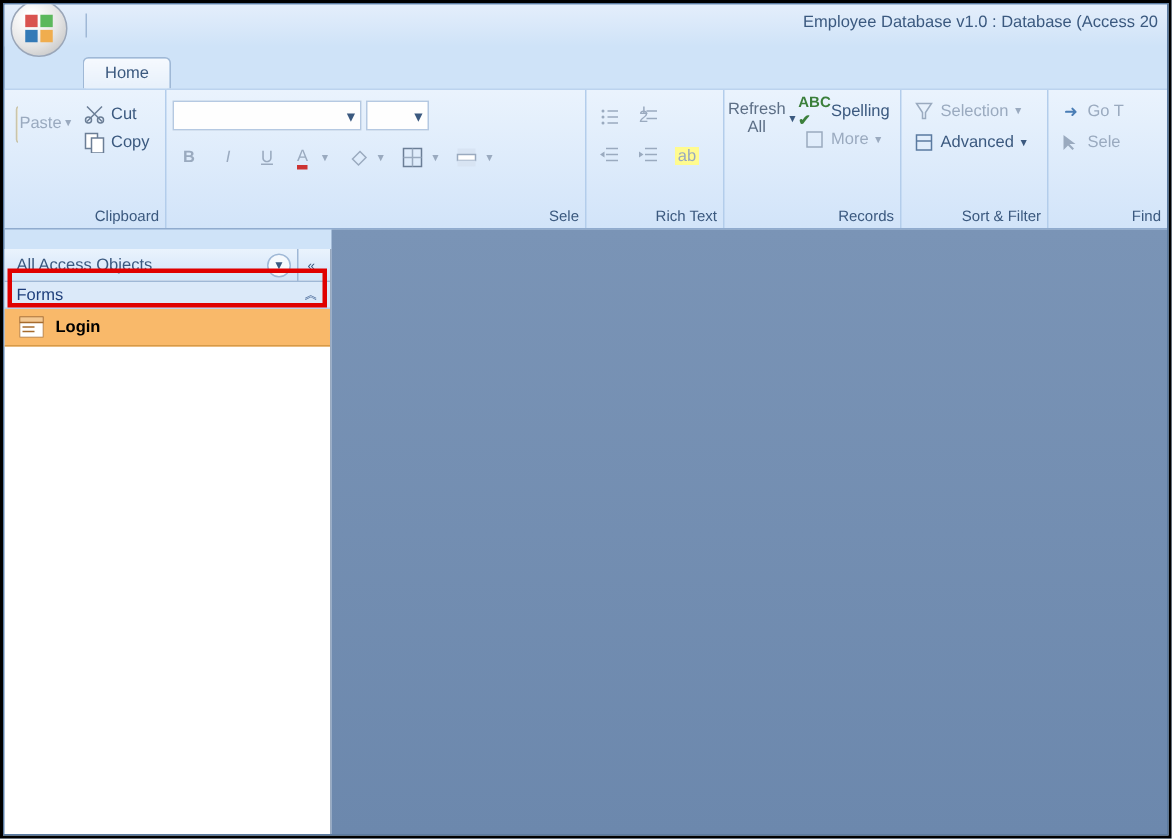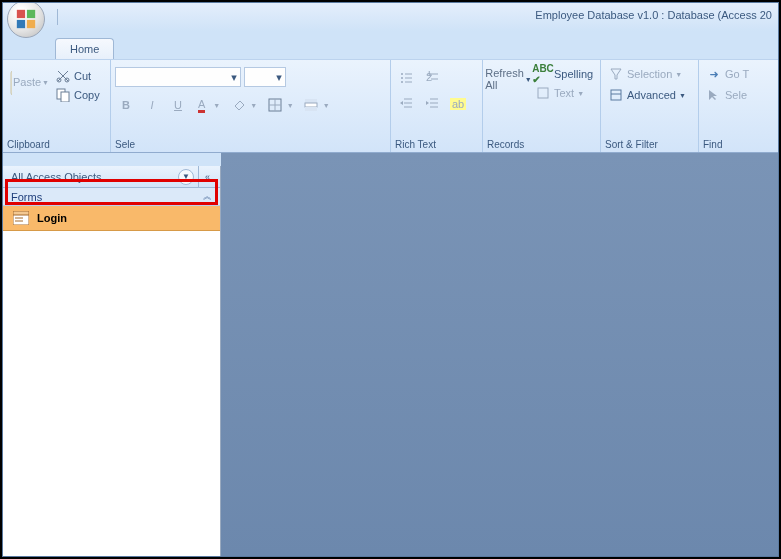--- a/index.html
+++ b/index.html
@@ -8,21 +8,21 @@
 .titlebar { height: 28px; background: linear-gradient(#e4eefb,#cfe3f8); display: flex; align-items: center; position: relative; }
 .office-btn { width: 38px; height: 38px; margin-left: 4px; margin-top: 4px; border-radius: 50%; background: radial-gradient(circle at 35% 30%, #fff 10%, #e4e4e4 55%, #b9b9b9 100%); border: 1px solid #9aa6b8; position: relative; z-index: 10; display: flex; align-items: center; justify-content: center; }
 .office-logo { width: 22px; height: 22px; }
 .qat { position: absolute; left: 54px; top: 6px; display: flex; gap: 6px; align-items: center; }
 .qat-sep { width: 1px; height: 16px; background: #9fb8d6; }
 .title-text { position: absolute; right: 6px; top: 6px; color: #3b597f; white-space: nowrap; }
 .tabstrip { height: 24px; margin-left: 52px; margin-top: 4px; display: flex; align-items: flex-end; }
 .tab { padding: 4px 14px 4px 14px; border: 1px solid #9fb8d6; border-bottom: none; border-radius: 4px 4px 0 0; background: linear-gradient(#f6f9fe,#e7f0fb); color: #3b597f; margin-right: 20px; }
 .ribbon { height: 94px; background: linear-gradient(#eaf3fd,#d2e4f9); border-top: 1px solid #bcd3ee; border-bottom: 1px solid #90abce; display: flex; }
 .group { border-right: 1px solid #b3cdeb; display: flex; flex-direction: column; justify-content: space-between; padding: 3px 4px 0 4px; }
-.group-label { text-align: left; color: #3b597f; font-size: 10px; padding: 2px 0; }
+.group-label { text-align: right; color: #3b597f; font-size: 10px; padding: 2px 0; }
 .group-body { flex: 1; display: flex; align-items: flex-start; gap: 3px; }
 .btn-large { width: 42px; display: flex; flex-direction: row; align-items: center; justify-content: center; gap: 1px; color: #5d6f86; padding-top: 4px; }
 .btn-large svg { opacity: .6; }
 .btn-small { display: flex; align-items: center; gap: 3px; color: #3b597f; padding: 1px 3px; }
 .btn-stack { display: flex; flex-direction: column; gap: 1px; }
 .icon { width: 16px; height: 16px; display: inline-flex; align-items: center; justify-content: center; }
 .toolbar-box { border: 1px solid #b5c9e2; background: #fefefe; height: 20px; }
 .combo { width: 126px; display: flex; align-items: center; justify-content: flex-end; }
 .combo-sm { width: 42px; }
 .drop { width: 12px; color: #3b597f; text-align: center; }
@@ -202,36 +202,36 @@
       <div class="group-label">Rich Text</div>
     </div>
 
     <div class="group" style="width:118px">
       <div class="group-body">
         <div class="btn-large">
           <svg width="24" height="24">
               <path d="M4 12 A8 8 0 1 1 12 20" fill="none" stroke="#4a7db5" stroke-width="2"></path>
               <path d="M4 8 L4 13 L9 13" fill="none" stroke="#4a7db5" stroke-width="2"></path>
             </svg>
-          <span style="white-space:pre;line-height:1.1">Refresh
+          <span style="white-space:pre;text-align:center;line-height:1.1">Refresh
 All</span>
           <span style="font-size:7px;color:#3b597f">▼</span>
         </div>
         <div class="btn-stack" style="padding-top:2px">
           <div class="btn-small">
             <span class="icon" style="color:#3b7f3b;font-weight:bold;font-size:10px">ABC<br>✔</span>
             <span>Spelling</span>
           </div>
           <div class="btn-small disabled">
             <span class="icon">
               <svg width="14" height="14">
                   <rect x="2" y="2" width="10" height="10" fill="none" stroke="#9aaabf"></rect>
                 </svg>
             </span>
-            <span>Text</span>
+            <span>More</span>
             <span style="font-size:7px">▼</span>
           </div>
         </div>
       </div>
       <div class="group-label">Records</div>
     </div>
 
     <div class="group" style="width:98px">
       <div class="group-body" style="flex-direction:column;padding-top:2px">
         <div class="btn-small disabled">

